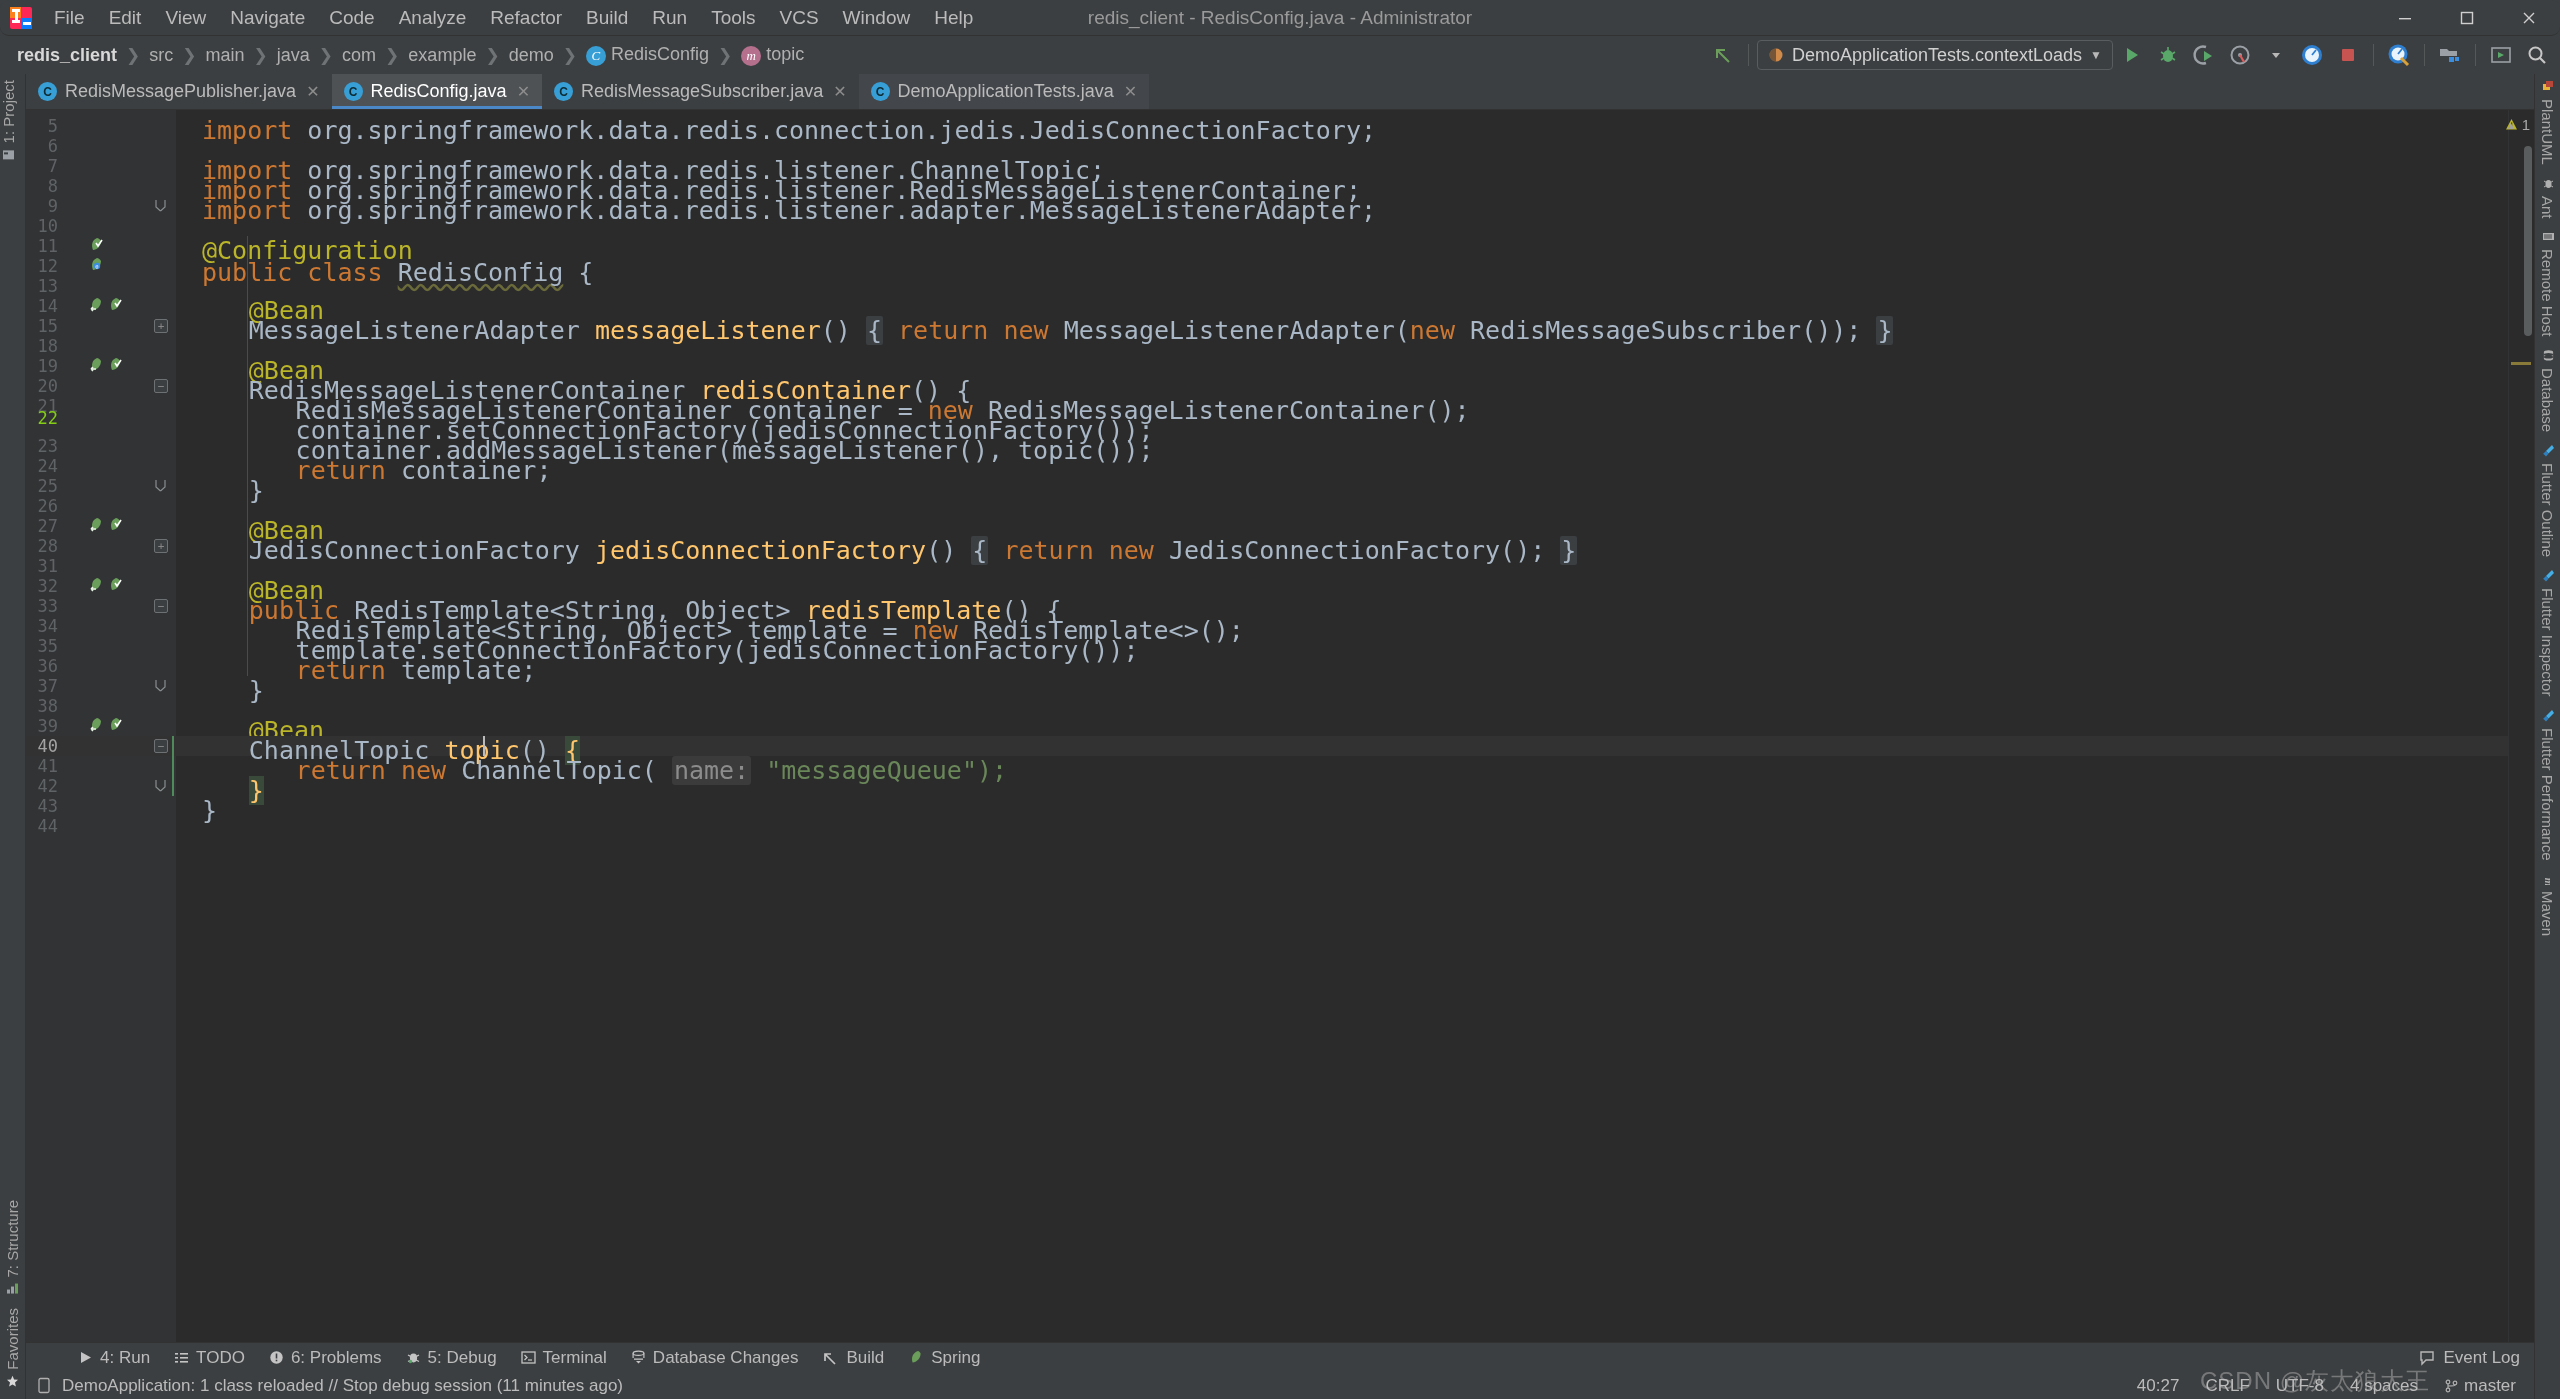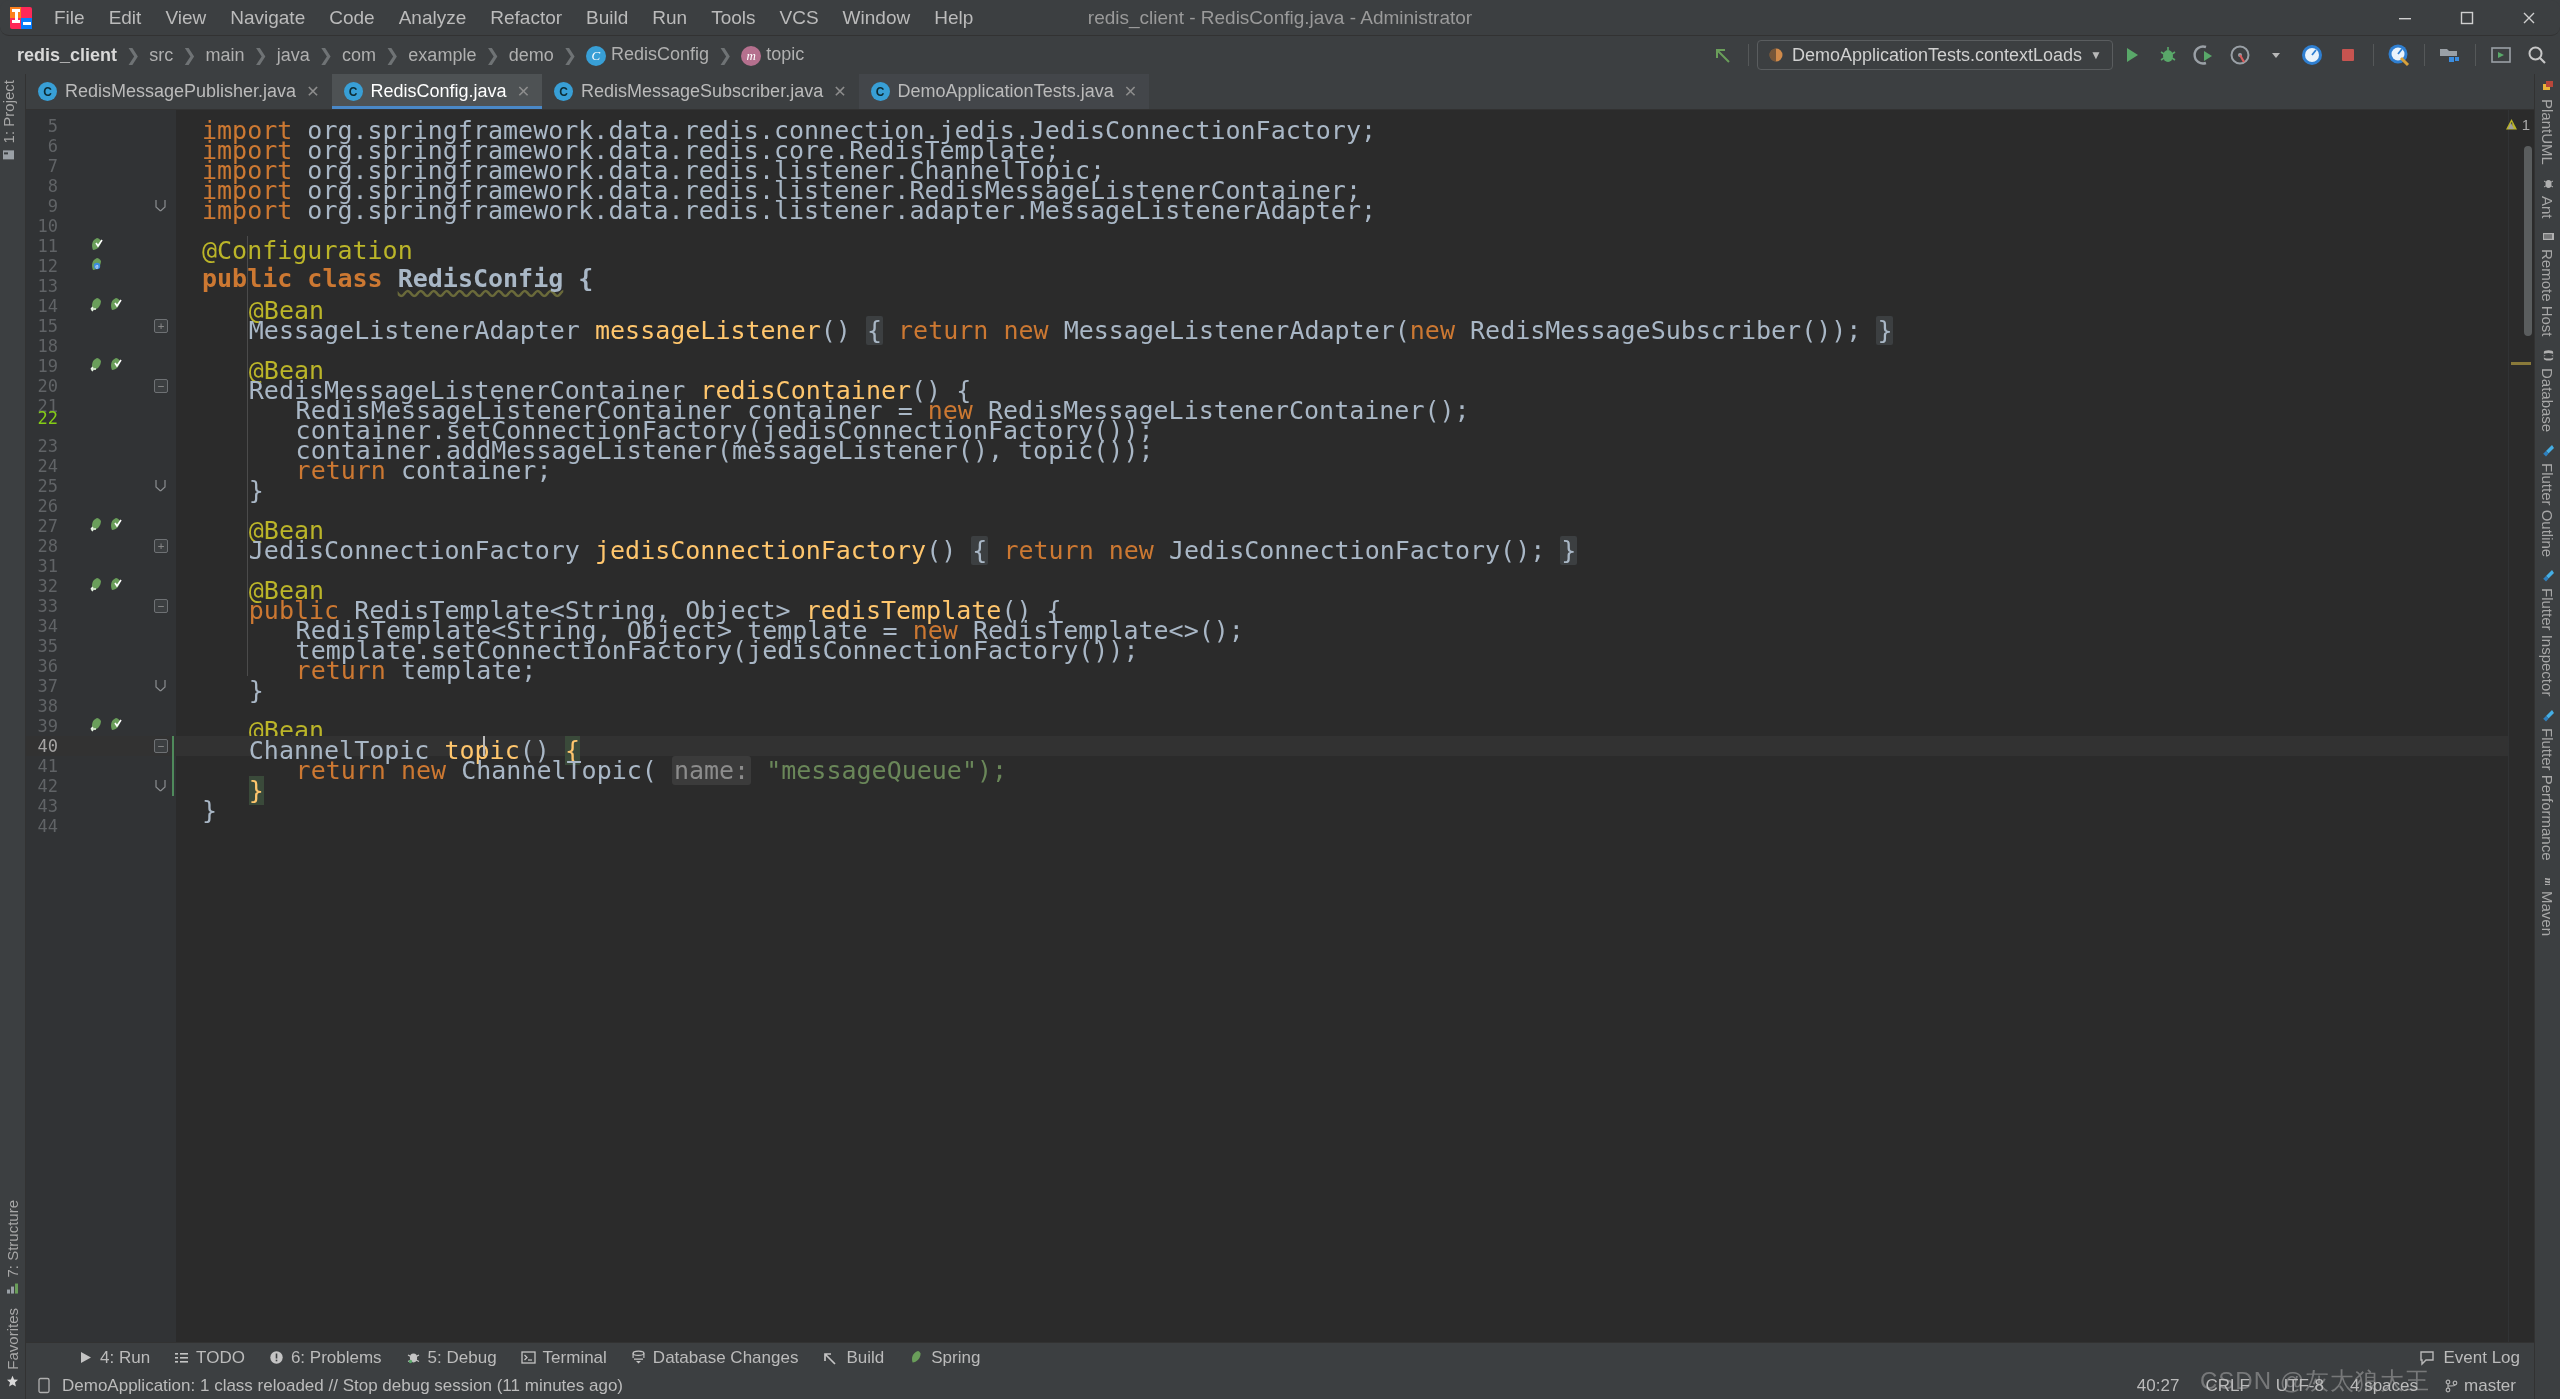--- a/index.html
+++ b/index.html
@@ -495,27 +495,26 @@
               <svg width="13" height="13" viewBox="0 0 13 13">
                 <path d="M6.5 1 L11 5 L11 12 M6.5 1 L2 5 L2 12" stroke="#8a8d8f" stroke-width="1.2" fill="none"></path>
               </svg>
             </div>
             <div class="lineno" style="top: 686px; color: rgb(96, 99, 102);">43</div>
             <div class="lineno" style="top: 706px; color: rgb(96, 99, 102);">44</div>
             <div style="position: absolute; left: 146px; width: 2px; background: rgb(79, 138, 91); top: 626px; height: 60px;"></div>
           </div>
         <div class="code" id="code-root">
             <div class="ln" style="top: 6px; padding-left: 0px;"><span class="kw">import </span><span class="cls">org.springframework.data.redis.connection.jedis.JedisConnectionFactory;</span></div>
-            <div class="ln" style="top: 26px; padding-left: 0px;"><span class="kw">import </span><span class="cls">org.springframework.data.redis.core.RedisTemplate;</span></div>
             <div class="ln" style="top: 46px; padding-left: 0px;"><span class="kw">import </span><span class="cls">org.springframework.data.redis.listener.ChannelTopic;</span></div>
             <div class="ln" style="top: 66px; padding-left: 0px;"><span class="kw">import </span><span class="cls">org.springframework.data.redis.listener.RedisMessageListenerContainer;</span></div>
             <div class="ln" style="top: 86px; padding-left: 0px;"><span class="kw">import </span><span class="cls">org.springframework.data.redis.listener.adapter.MessageListenerAdapter;</span></div>
             <div class="ln" style="top: 106px; padding-left: 0px;"></div>
             <div class="ln" style="top: 126px; padding-left: 0px;"><span class="ann">@Configuration</span></div>
-            <div class="ln" style="top: 154px; padding-left: 0px; font-weight: bold;"><span class="kw">public class </span><span class="squiggle">RedisConfig</span><span class="cls"> {</span></div>
+            <div class="ln" style="top: 148px; padding-left: 0px;"><span class="kw">public class </span><span class="squiggle">RedisConfig</span><span class="cls"> {</span></div>
             <div class="ln" style="top: 166px; padding-left: 0px;"></div>
             <div class="ln" style="top: 186px; padding-left: 46.8px;"><span class="ann">@Bean</span></div>
             <div class="ln" style="top: 206px; padding-left: 46.8px;"><span class="cls">MessageListenerAdapter </span><span class="mth">messageListener</span><span class="cls">() </span><span class="fold-brace">{</span><span class="cls"> </span><span class="kw">return new </span><span class="cls">MessageListenerAdapter(</span><span class="kw">new </span><span class="cls">RedisMessageSubscriber()); </span><span class="fold-brace">}</span></div>
             <div class="ln" style="top: 226px; padding-left: 0px;"></div>
             <div class="ln" style="top: 246px; padding-left: 46.8px;"><span class="ann">@Bean</span></div>
             <div class="ln" style="top: 266px; padding-left: 46.8px;"><span class="cls">RedisMessageListenerContainer </span><span class="mth">redisContainer</span><span class="cls">() {</span></div>
             <div class="ln" style="top: 286px; padding-left: 93.6px;"><span class="cls">RedisMessageListenerContainer container = </span><span class="kw">new </span><span class="cls">RedisMessageListenerContainer();</span></div>
             <div class="ln" style="top: 306px; padding-left: 93.6px;"><span class="cls">container.setConnectionFactory(jedisConnectionFactory());</span></div>
             <div class="ln" style="top: 326px; padding-left: 93.6px;"><span class="cls">container.addMessageListener(messageListener(), topic());</span></div>
             <div class="ln" style="top: 346px; padding-left: 93.6px;"><span class="kw">return </span><span class="cls">container;</span></div>

